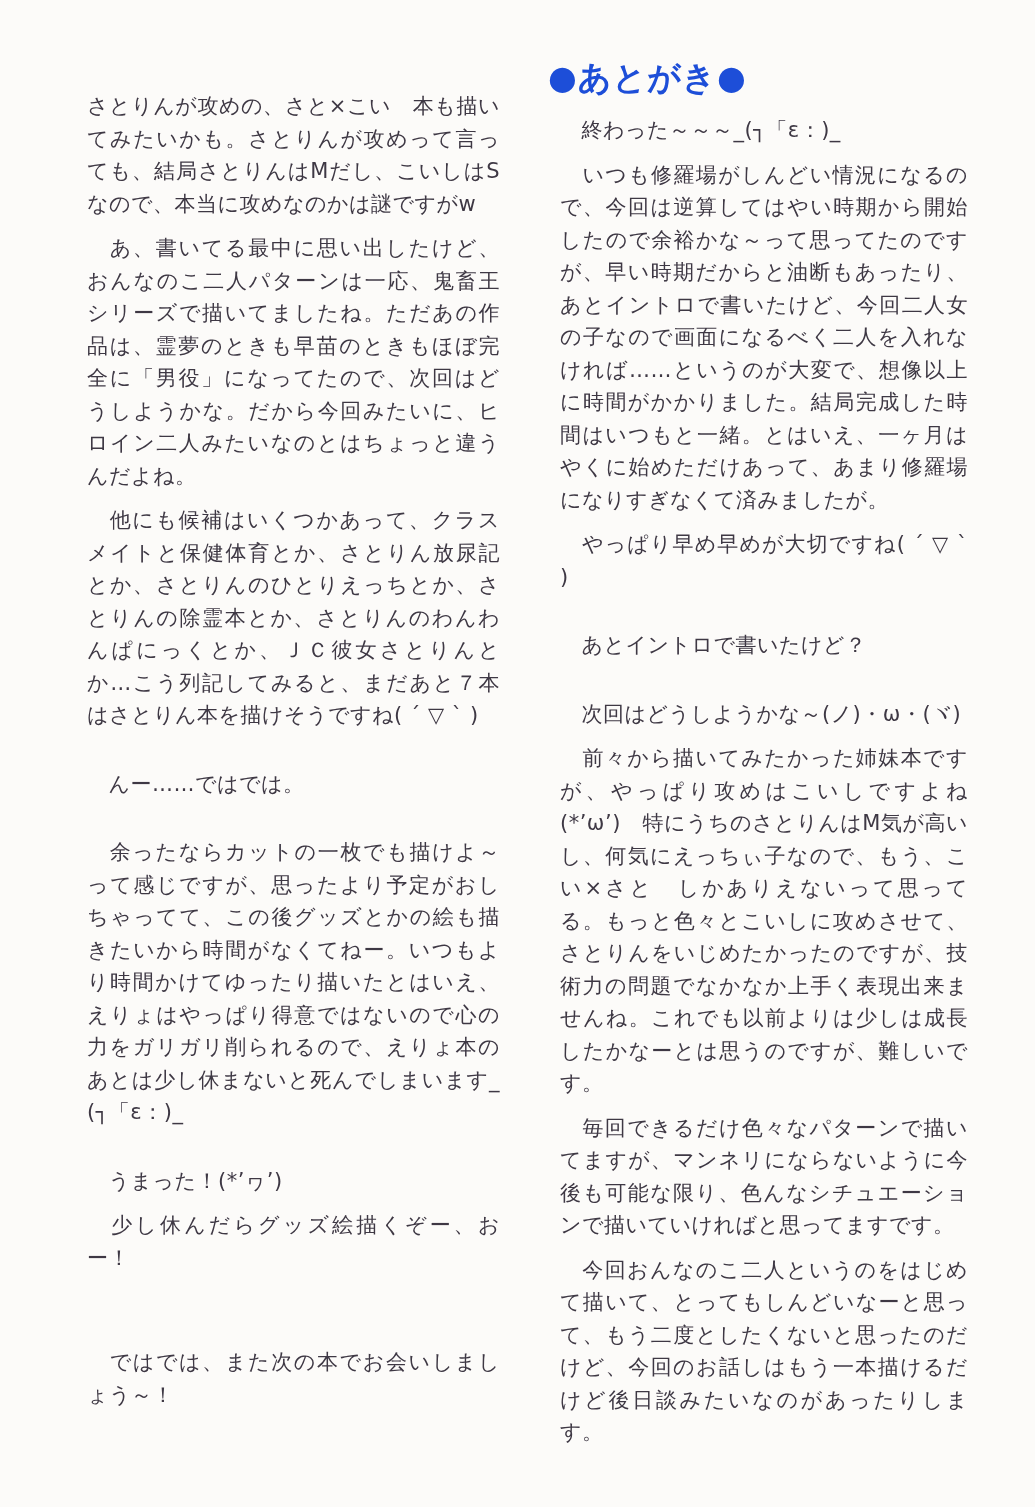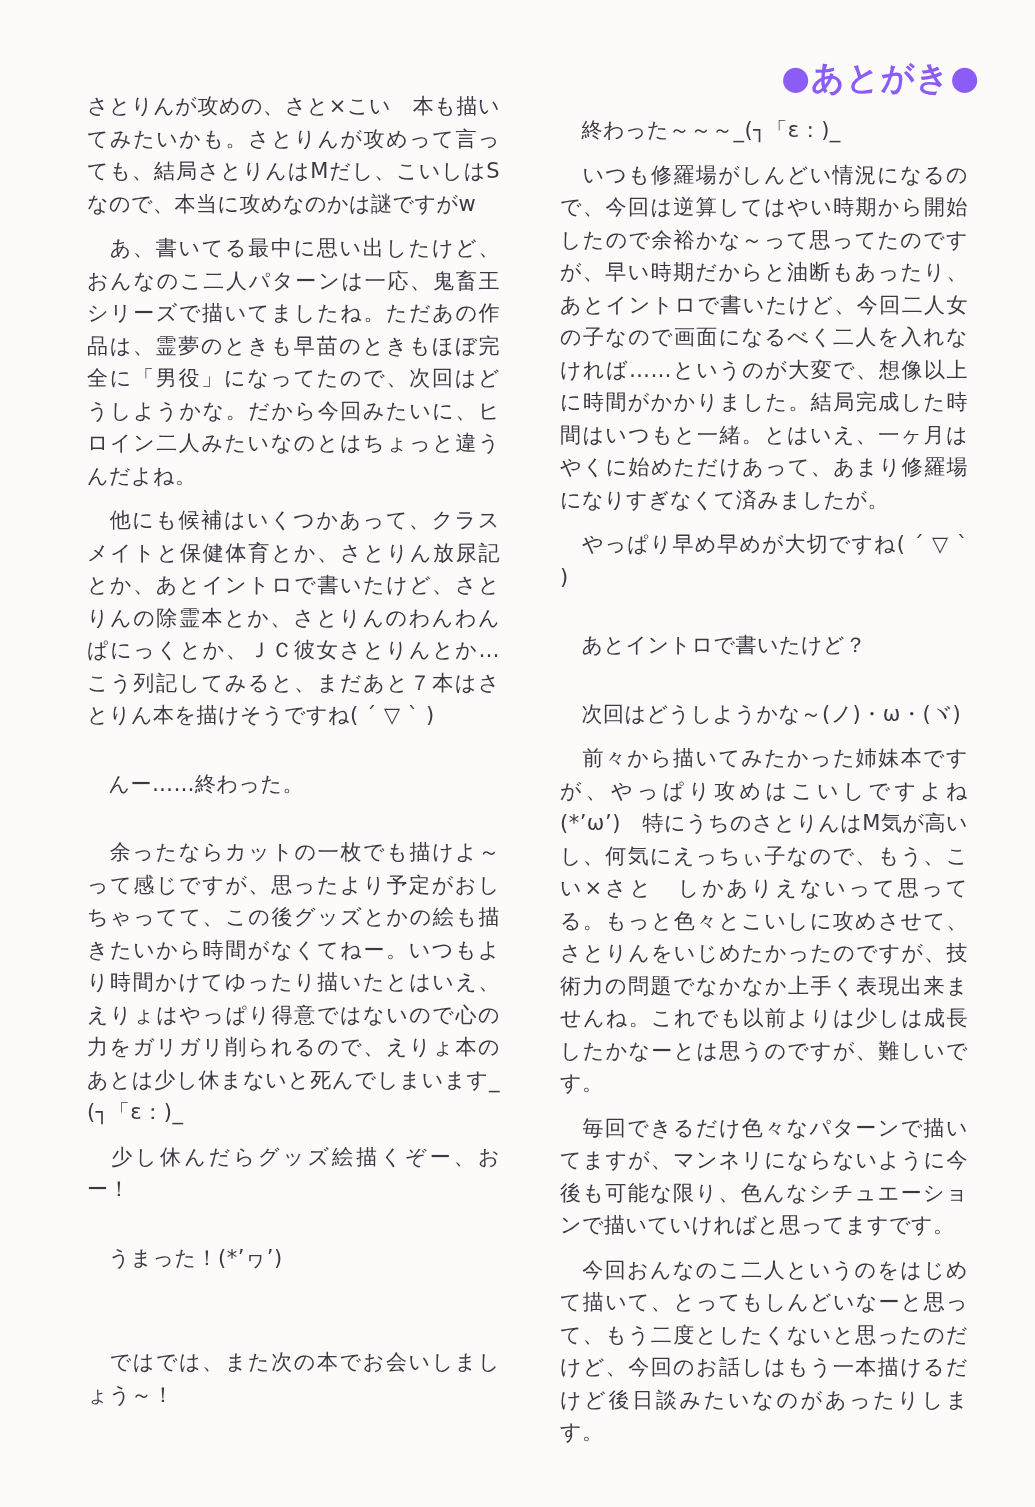--- a/index.html
+++ b/index.html
@@ -39,38 +39,38 @@
     letter-spacing: 0.5px;
     text-align: justify;
     text-justify: inter-character;
     white-space: pre-wrap;
     word-break: break-all;
   }
   .afterword-title {
     margin: 0 0 14px 0;
     font-size: 33px;
     font-weight: bold;
-    text-align: right;
+    text-align: left;
     letter-spacing: 1px;
     line-height: 44px;
-    color: #8b5cf6;
+    color: #1d4ed8;
   }
 </style>
 </head>
 <body>
 
 <div class="page">
   <div class="col col-left">
       <p class="para">さとりんが攻めの、さと×こい　本も描いてみたいかも。さとりんが攻めって言っても、結局さとりんはMだし、こいしはSなので、本当に攻めなのかは謎ですがw</p>
       <p class="para">　あ、書いてる最中に思い出したけど、おんなのこ二人パターンは一応、鬼畜王シリーズで描いてましたね。ただあの作品は、霊夢のときも早苗のときもほぼ完全に「男役」になってたので、次回はどうしようかな。だから今回みたいに、ヒロイン二人みたいなのとはちょっと違うんだよね。</p>
-      <p class="para">　他にも候補はいくつかあって、クラスメイトと保健体育とか、さとりん放尿記とか、あとイントロで書いたけど、さとりんの除霊本とか、さとりんのわんわんぱにっくとか、ＪＣ彼女さとりんとか…こう列記してみると、まだあと７本はさとりん本を描けそうですね( ´ ▽ ` )</p>
-      <p class="para" style="margin-top: 36px;">　んー……終わった。</p>
+      <p class="para">　他にも候補はいくつかあって、クラスメイトと保健体育とか、さとりん放尿記とか、さとりんのひとりえっちとか、さとりんの除霊本とか、さとりんのわんわんぱにっくとか、ＪＣ彼女さとりんとか…こう列記してみると、まだあと７本はさとりん本を描けそうですね( ´ ▽ ` )</p>
+      <p class="para" style="margin-top: 36px;">　んー……ではでは。</p>
       <p class="para" style="margin-top: 36px;">　余ったならカットの一枚でも描けよ～って感じですが、思ったより予定がおしちゃってて、この後グッズとかの絵も描きたいから時間がなくてねー。いつもより時間かけてゆったり描いたとはいえ、えりょはやっぱり得意ではないので心の力をガリガリ削られるので、えりょ本のあとは少し休まないと死んでしまいます_(┐「ε：)_</p>
+      <p class="para" style="margin-top: 36px;">　うまった！(*’ヮ’)</p>
       <p class="para">　少し休んだらグッズ絵描くぞー、おー！</p>
-      <p class="para" style="margin-top: 36px;">　うまった！(*’ヮ’)</p>
       <p class="para" style="margin-top: 72px;">　ではでは、また次の本でお会いしましょう～！</p>
     </div>
 
   <div class="col col-right">
     <h1 class="afterword-title">●あとがき●</h1>
     <div>
         <p class="para">　終わった～～～_(┐「ε：)_</p>
         <p class="para">　いつも修羅場がしんどい情況になるので、今回は逆算してはやい時期から開始したので余裕かな～って思ってたのですが、早い時期だからと油断もあったり、あとイントロで書いたけど、今回二人女の子なので画面になるべく二人を入れなければ……というのが大変で、想像以上に時間がかかりました。結局完成した時間はいつもと一緒。とはいえ、一ヶ月はやくに始めただけあって、あまり修羅場になりすぎなくて済みましたが。</p>
         <p class="para">　やっぱり早め早めが大切ですね( ´ ▽ ` )</p>
         <p class="para" style="margin-top: 36px;">　あとイントロで書いたけど？</p>

